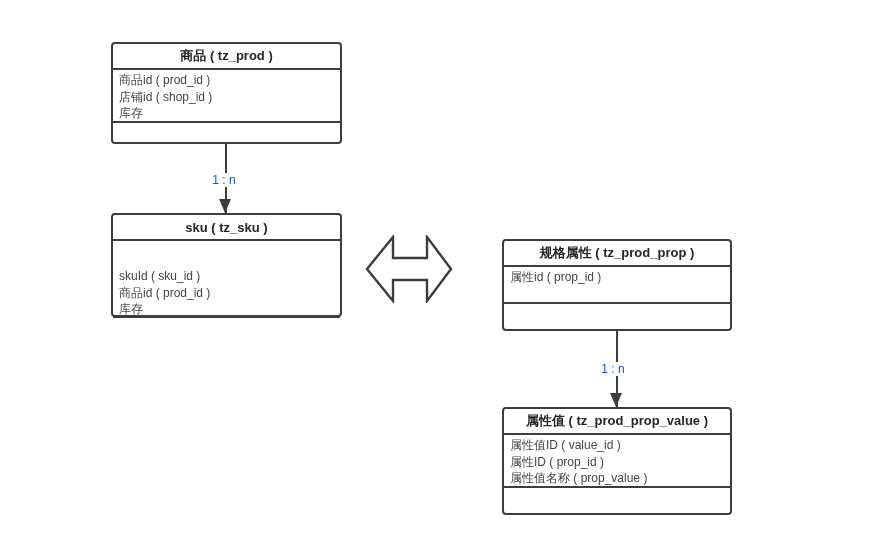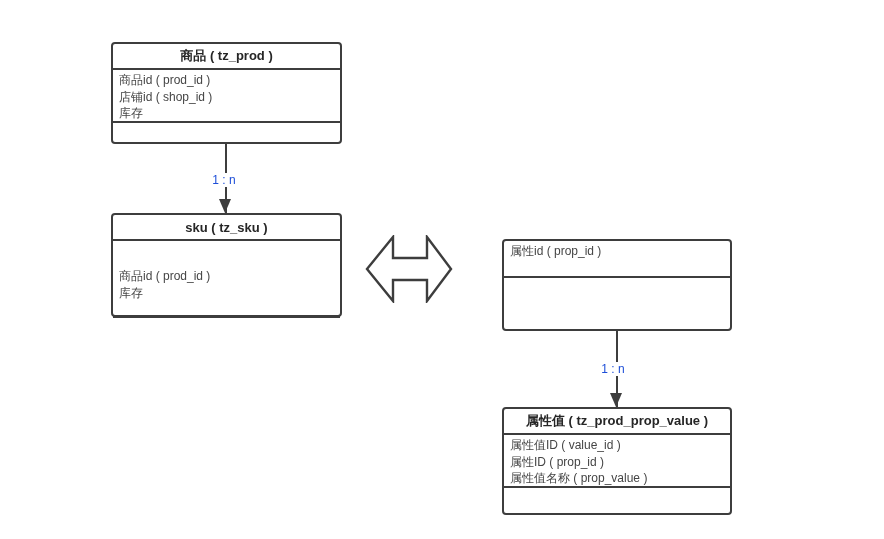--- a/index.html
+++ b/index.html
@@ -92,31 +92,33 @@
     <div class="entity-empty"></div>
   </div>
 
   <div class="connector-line" style="left:225px; top:144px; height:69px;"></div>
   <div class="arrowhead-down" style="left:219px; top:199px;"></div>
   <div class="rel-label" style="left:224px; top:180px;">1 : n</div>
 
   <div class="entity" style="left:111px; top:213px; width:231px; height:104px;gap:25px;">
     <div class="entity-title" style="height:26px;">sku ( tz_sku )</div>
     <div class="entity-fields" style="height:52px;">
+      <div class="field">skuId ( sku_id )</div>
       <div class="field">商品id ( prod_id )</div>
       <div class="field">库存</div>
     </div>
     <div class="entity-empty"></div>
   </div>
 
   <svg class="shape-svg" style="left:363px; top:235px;" width="92" height="68" viewBox="0 0 92 68">
     <polygon points="4,34 30,2 30,23 64,23 64,2 88,34 64,66 64,45 30,45 30,66" fill="#ffffff" stroke="#3d3d3d" stroke-width="2.4" stroke-linejoin="miter"></polygon>
   </svg>
 
   <div class="entity" style="left:502px; top:239px; width:230px; height:92px;">
+    <div class="entity-title" style="height:26px;">规格属性 ( tz_prod_prop )</div>
     <div class="entity-fields" style="height:37px;">
       <div class="field">属性id ( prop_id )</div>
     </div>
     <div class="entity-empty"></div>
   </div>
 
   <div class="connector-line" style="left:616px; top:331px; height:76px;"></div>
   <div class="arrowhead-down" style="left:610px; top:393px;"></div>
   <div class="rel-label" style="left:613px; top:369px;">1 : n</div>
 

